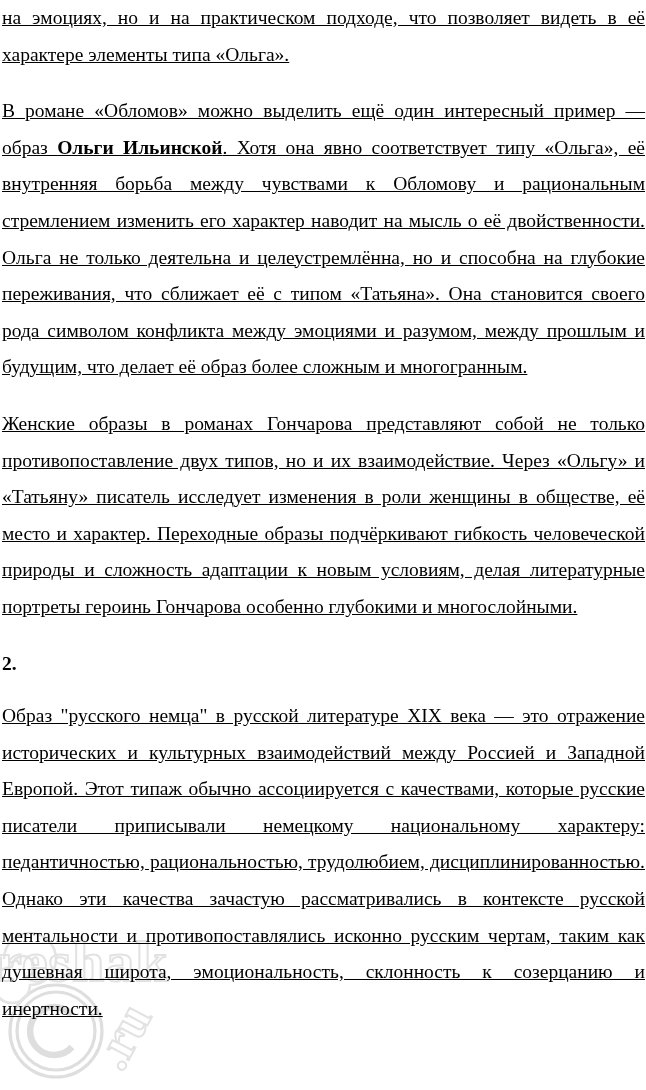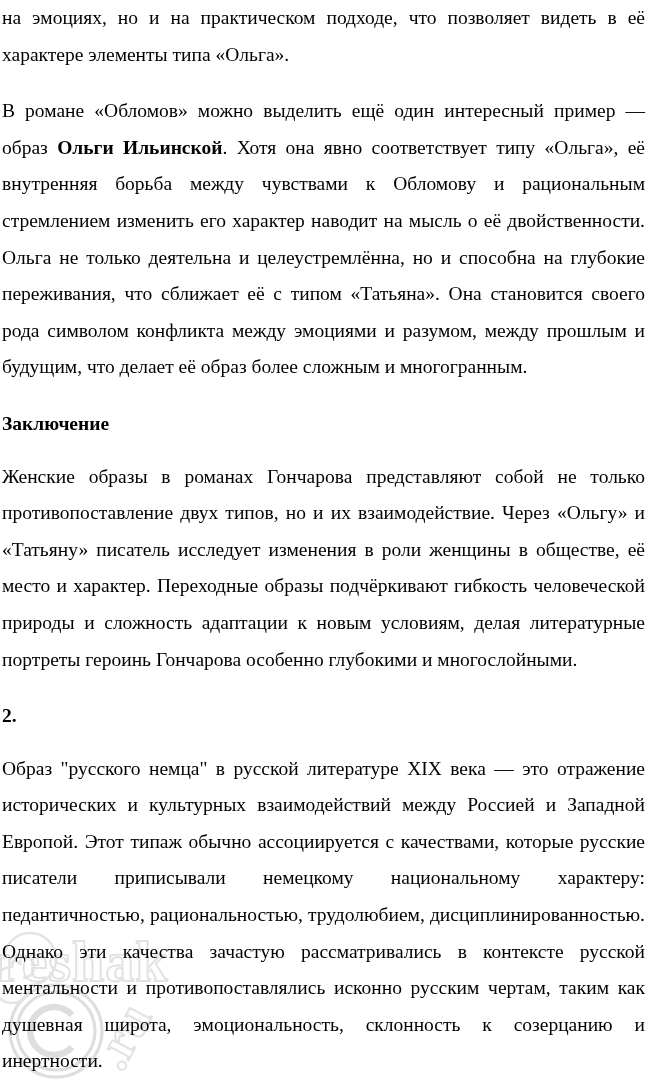--- a/index.html
+++ b/index.html
@@ -45,20 +45,21 @@
 
   p.para {
     margin: 0;
     font-size: 19.5px;
     line-height: 36.6px;
     text-align: justify;
     text-justify: inter-word;
     hyphens: none;
     letter-spacing: 0;
     word-spacing: 0;
+    text-decoration: underline;
   }
   
   p.para + p.para { margin-top: 20px; }
 
   h3.heading {
     margin: 20px 0 0 0;
     font-size: 19.5px;
     line-height: 36.6px;
     font-weight: bold;
     text-align: left;
@@ -99,21 +100,20 @@
   <div class="flow">
 
     <p class="para">
       <span>на эмоциях, но и на практическом подходе, что позволяет видеть в её характере элементы типа «Ольга».</span>
     </p>
 
     <p class="para">
       <span>В романе «Обломов» можно выделить ещё один интересный пример — образ </span><span class="b">Ольги Ильинской</span><span>. Хотя она явно соответствует типу «Ольга», её внутренняя борьба между чувствами к Обломову и рациональным стремлением изменить его характер наводит на мысль о её двойственности. Ольга не только деятельна и целеустремлённа, но и способна на глубокие переживания, что сближает её с типом «Татьяна». Она становится своего рода символом конфликта между эмоциями и разумом, между прошлым и будущим, что делает её образ более сложным и многогранным.</span>
     </p>
 
-    <h3 class="heading">Заключение</h3>
 
     <p class="para">
       <span>Женские образы в романах Гончарова представляют собой не только противопоставление двух типов, но и их взаимодействие. Через «Ольгу» и «Татьяну» писатель исследует изменения в роли женщины в обществе, её место и характер. Переходные образы подчёркивают гибкость человеческой природы и сложность адаптации к новым условиям, делая литературные портреты героинь Гончарова особенно глубокими и многослойными.</span>
     </p>
 
     <h3 class="heading">2.</h3>
 
     <p class="para">
       <span>Образ "русского немца" в русской литературе XIX века — это отражение исторических и культурных взаимодействий между Россией и Западной Европой. Этот типаж обычно ассоциируется с качествами, которые русские писатели приписывали немецкому национальному характеру: педантичностью, рациональностью, трудолюбием, дисциплинированностью. Однако эти качества зачастую рассматривались в контексте русской ментальности и противопоставлялись исконно русским чертам, таким как душевная широта, эмоциональность, склонность к созерцанию и инертности.</span>
     </p>

